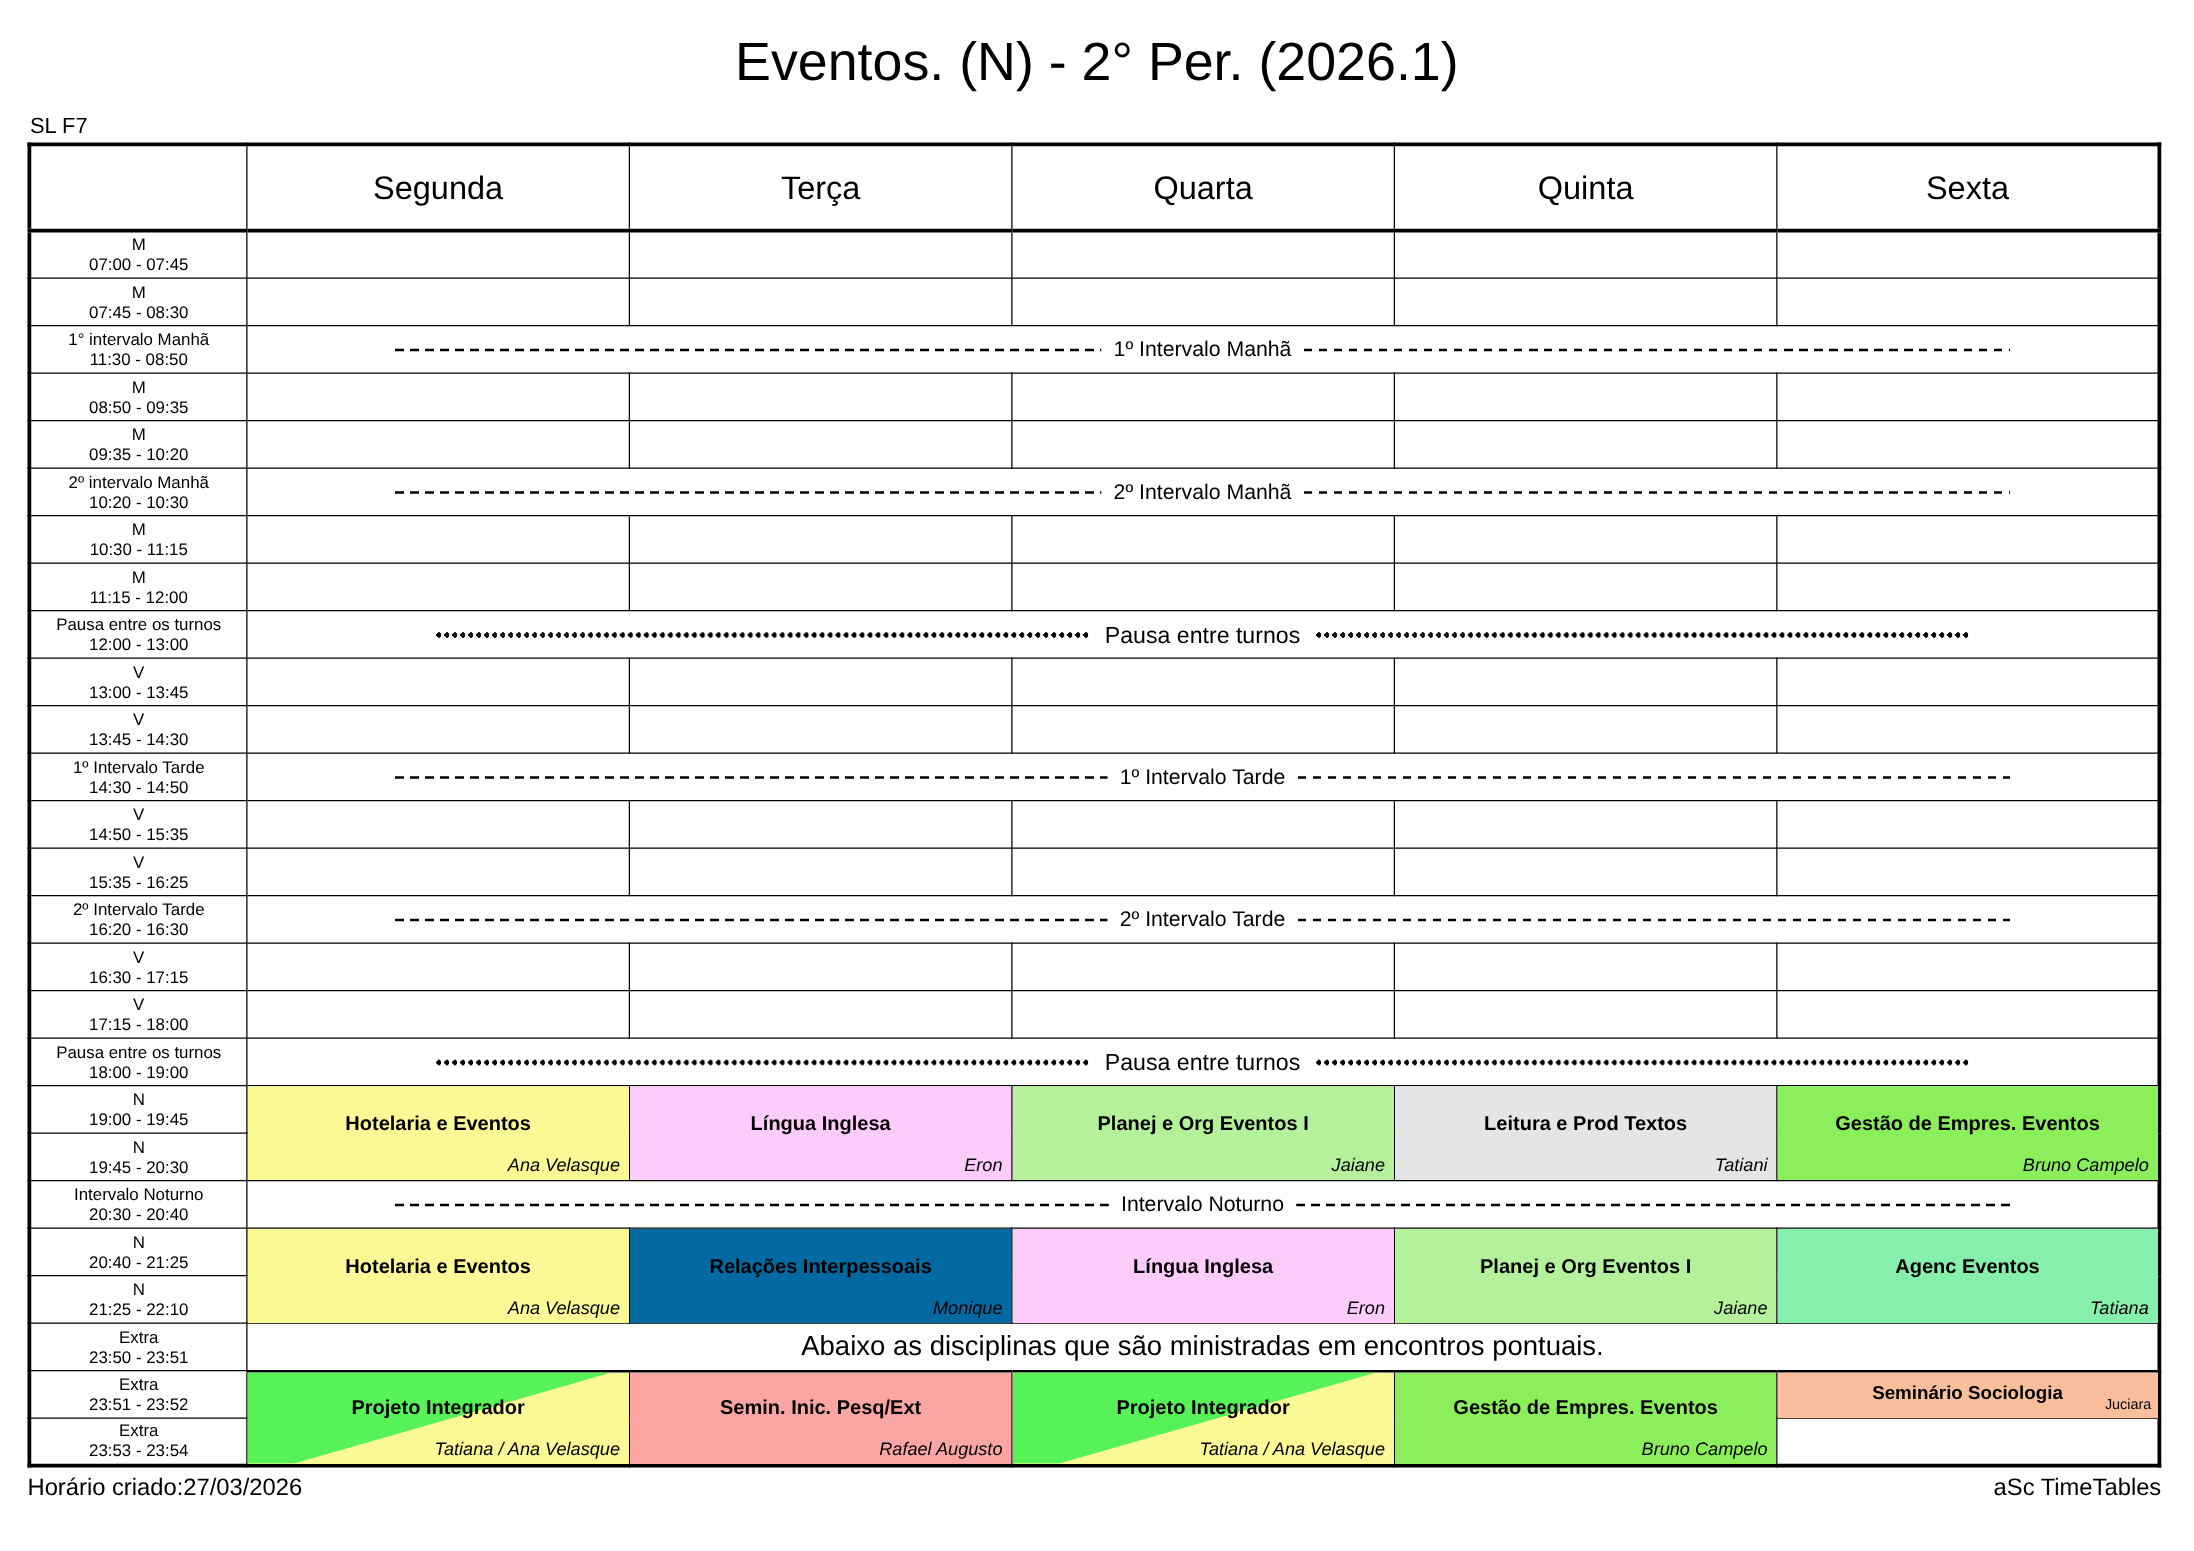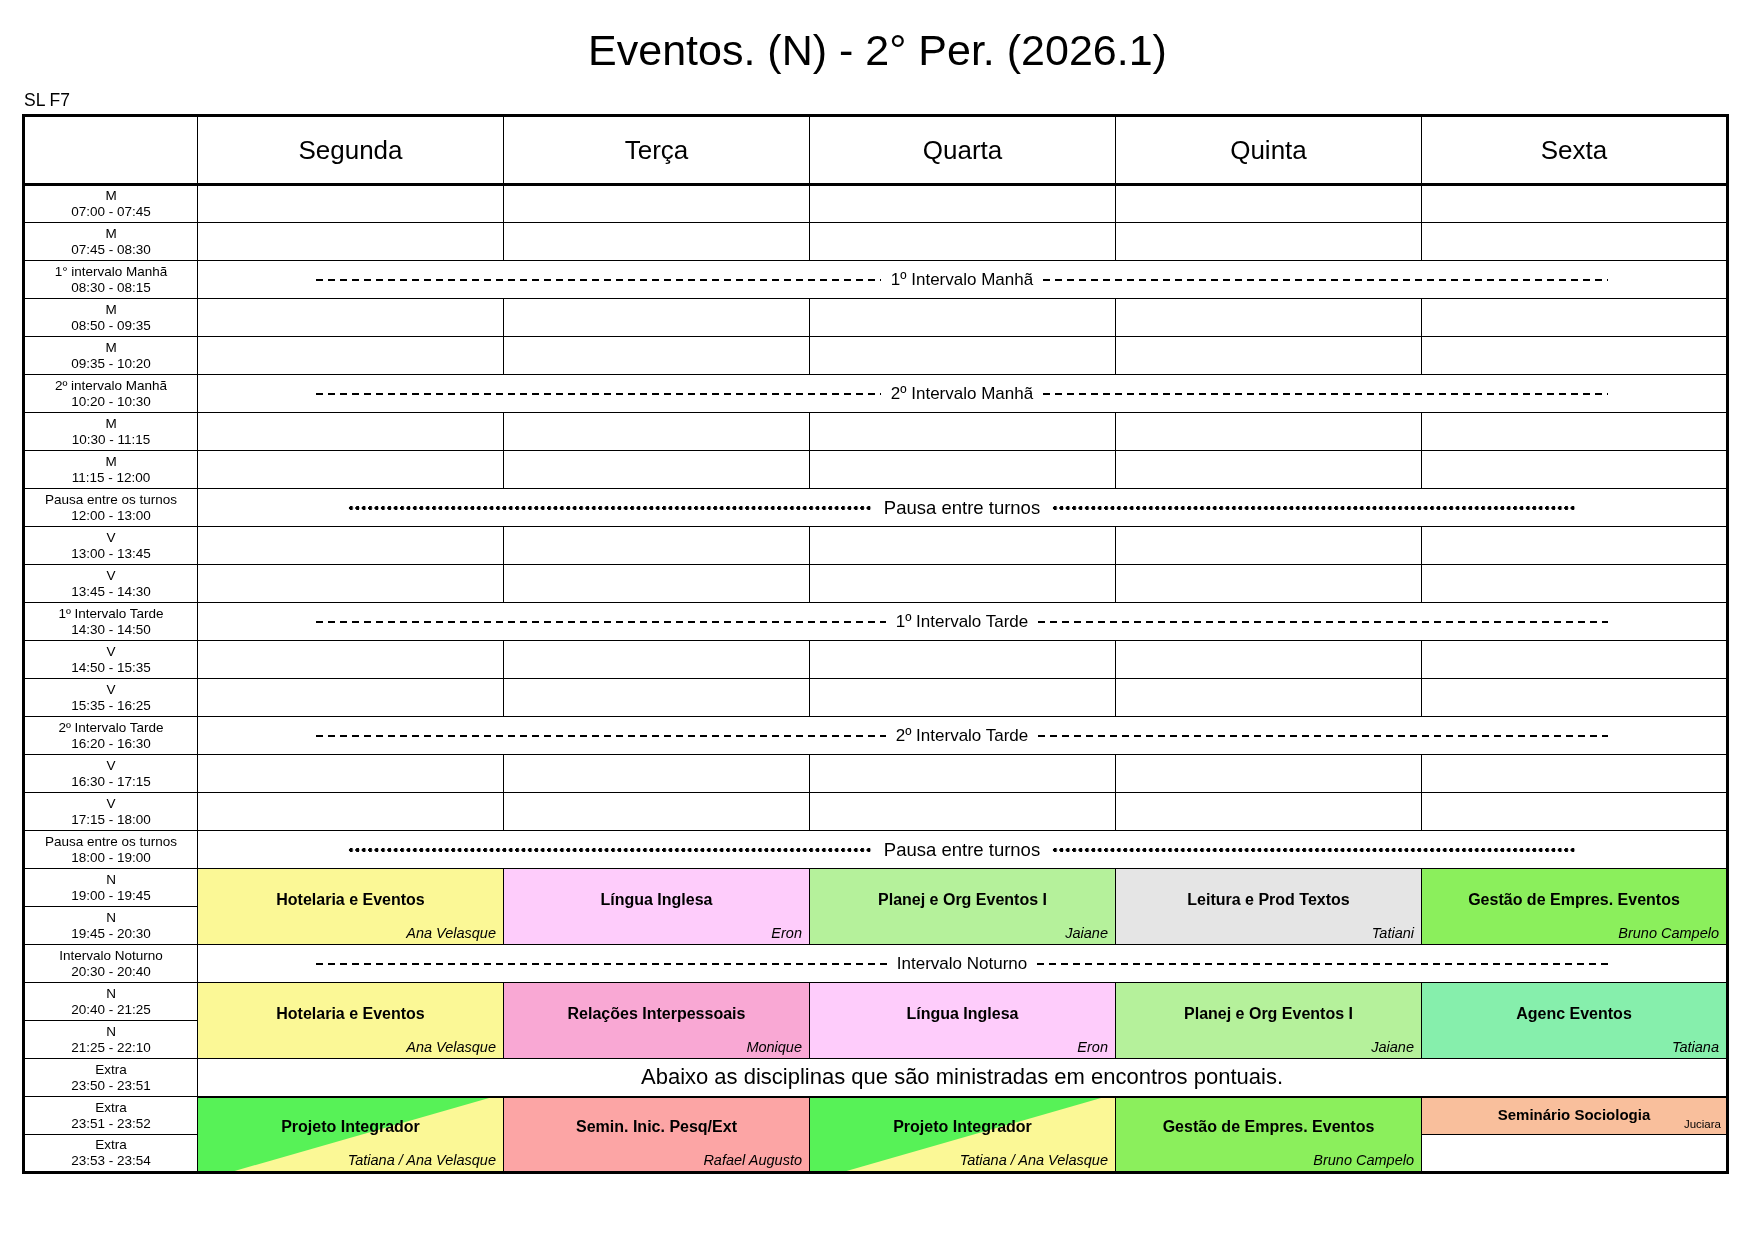--- a/index.html
+++ b/index.html
@@ -81,21 +81,21 @@
       <td class="ec"></td>
           <td class="ec"></td>
           <td class="ec"></td>
           <td class="ec"></td>
           <td class="ec"></td>
     </tr>
 
     <tr class="r">
       <td class="tc">
             <span class="tl">1° intervalo Manhã</span>
-            <span class="ttime">08:30 - 08:15</span>
+            <span class="ttime">11:30 - 08:50</span>
           </td>
       <td class="sep" colspan="5">
         <div class="sepwrap">
               <div class="dash"></div>
               <span class="septext">1º Intervalo Manhã</span>
               <div class="dash"></div>
             </div>
       </td>
     </tr>
 
@@ -338,21 +338,21 @@
 
     <tr class="r">
       <td class="tc">
             <span class="tl">N</span>
             <span class="ttime">20:40 - 21:25</span>
           </td>
       <td class="cls" rowspan="2" style="background-color: rgb(251, 248, 150);">
             <div class="ct">Hotelaria e Eventos</div>
             <div class="tea">Ana Velasque</div>
           </td>
-      <td class="cls" rowspan="2" style="background-color: #f9a8d4; text-align: center;">
+      <td class="cls" rowspan="2" style="background-color: #0369a1; text-align: center;">
             <div class="ct">Relações Interpessoais</div>
             <div class="tea">Monique</div>
           </td>
       <td class="cls" rowspan="2" style="background-color: rgb(254, 204, 251);">
             <div class="ct">Língua Inglesa</div>
             <div class="tea">Eron</div>
           </td>
       <td class="cls" rowspan="2" style="background-color: rgb(181, 241, 155);">
             <div class="ct">Planej e Org Eventos I</div>
             <div class="tea">Jaiane</div>
@@ -407,14 +407,18 @@
       <td class="tc">
             <span class="tl">Extra</span>
             <span class="ttime">23:53 - 23:54</span>
           </td>
       <td class="ec"></td>
     </tr>
 
   </tbody>
     </table>
 
+  <div class="footer">
+    <span>Horário criado:27/03/2026</span>
+    <span>aSc TimeTables</span>
+  </div>
 
 </div>
 
 </body></html>

